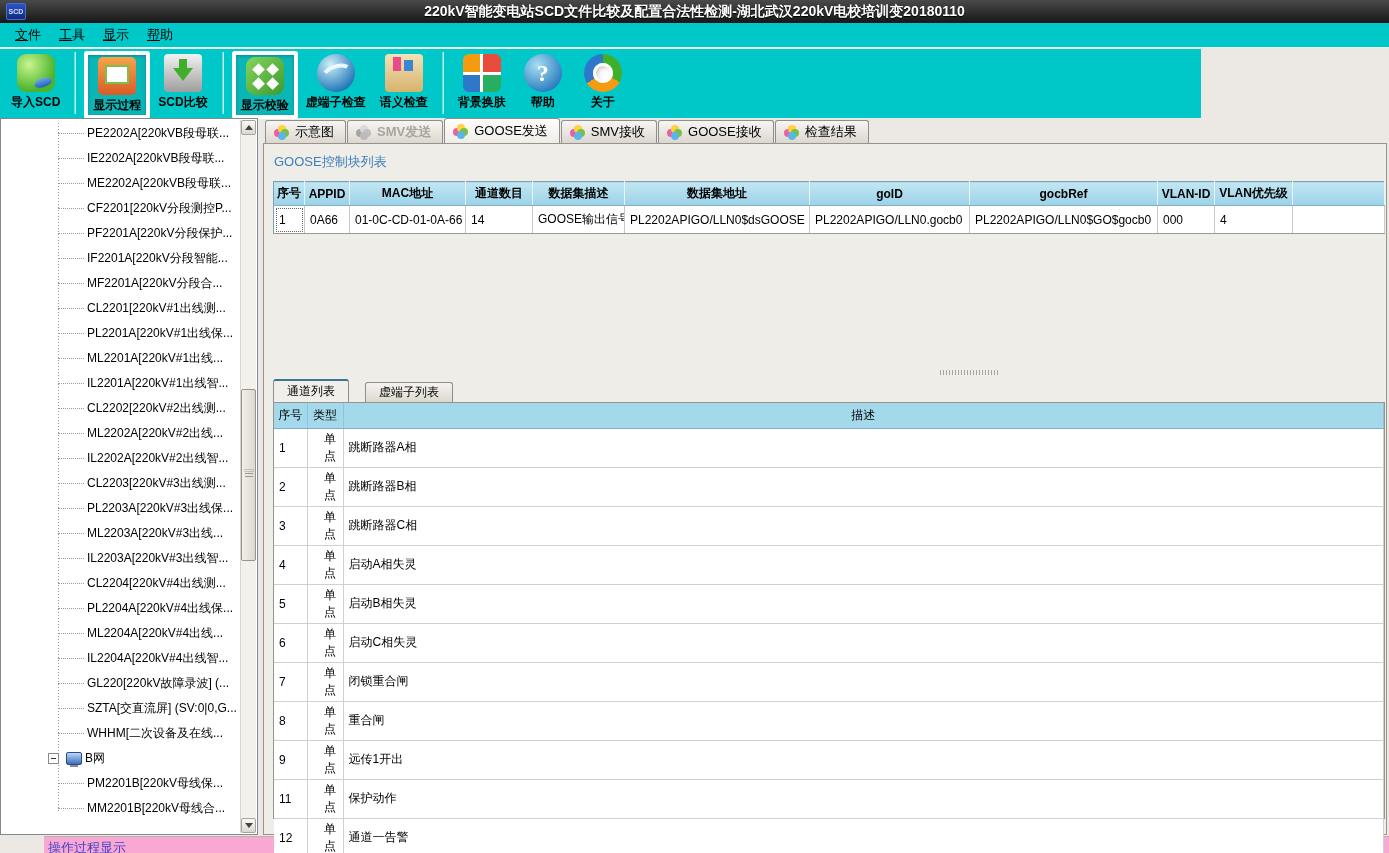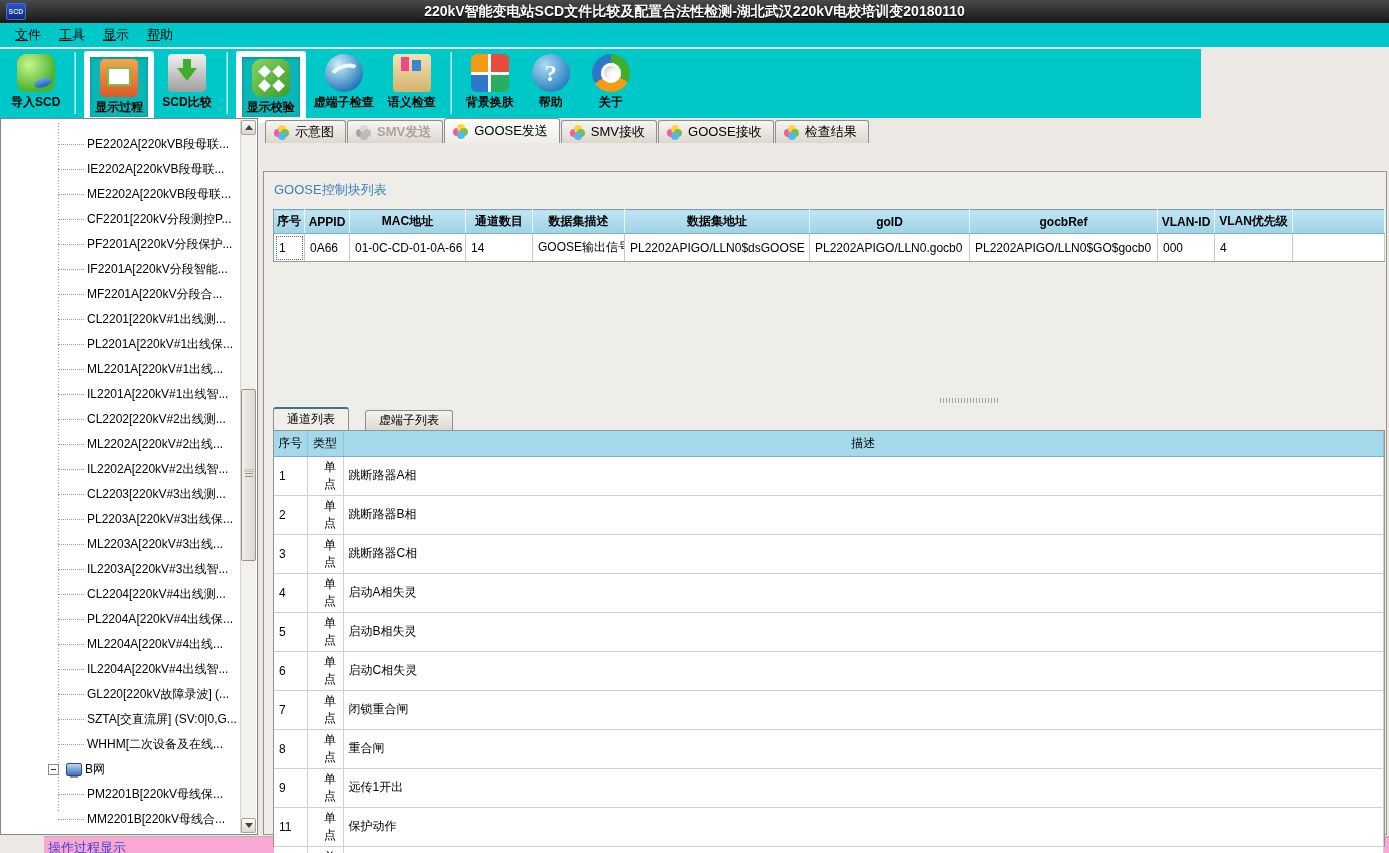--- a/index.html
+++ b/index.html
@@ -42,21 +42,21 @@
   
   .toolbar {
     position:absolute; left:0; top:49px; width:1201px; height:69px;
     background:#00c8c8; display:flex; align-items:flex-start; padding:2px 0 0 4px;
   }
   .tb-btn {
     min-width:58px; padding:2px 5px 1px; margin:0 1px;
     border:1px solid transparent; border-radius:3px;
     display:flex; flex-direction:column; align-items:center;
   }
-  .tb-btn.pressed { background:#0ab6b6; border:6px solid #ffffff; box-shadow: inset 0 1px 3px rgba(0,60,60,.35); }
+  .tb-btn.pressed { background:#0ab6b6; border:4px solid #ffffff; box-shadow: inset 0 1px 3px rgba(0,60,60,.35); }
   .tb-label { font-size:12px; font-weight:bold; margin-top:2px; white-space:nowrap; }
   .tb-sep { width:2px; height:62px; margin:1px 7px 0; border-left:1px solid #67dede; border-right:1px solid #bff2f2; }
   .tb-icon { width:38px; height:38px; position:relative; display:block; }
 
   .ic-import-scd-icon { background: radial-gradient(circle at 32% 28%, #c8f58e, #4cb32c 70%); border-radius:9px; }
   .ic-import-scd-icon::after { content:''; position:absolute; right:3px; bottom:5px; width:18px; height:9px; background:linear-gradient(#6fa8e8,#1f5fc0); border-radius:50% 50% 50% 50%/60% 60% 40% 40%; transform:rotate(-18deg); }
   .ic-display-process-icon { background: linear-gradient(#f5a54a,#d95b28); border-radius:5px; }
   .ic-display-process-icon::after { content:''; position:absolute; left:7px; top:8px; width:20px; height:15px; background:#fff; border:2px solid #7ac14c; }
   .ic-scd-compare-icon { background: linear-gradient(#f2f2f2,#9e9e9e); border-radius:4px; }
   .ic-scd-compare-icon::before { content:''; position:absolute; left:15px; top:5px; width:8px; height:10px; background:#3fae2a; }
@@ -74,21 +74,21 @@
   .ic-help-icon::after { content:'?'; position:absolute; inset:0; display:flex; align-items:center; justify-content:center; color:#fff; font-size:24px; font-weight:bold; font-family:"Liberation Serif","DejaVu Serif",serif; }
   .ic-about-icon { border-radius:50%; background: conic-gradient(#3fae2a 0 33%, #f39c12 0 66%, #2d78c8 0); }
   .ic-about-icon::after { content:''; position:absolute; inset:9px; background:#fff; border-radius:50%; box-shadow: inset 0 0 0 3px #fdfdfd, inset 3px 3px 6px #bbb; }
 
   
   .tree-panel {
     position:absolute; left:0; top:118px; width:258px; height:717px;
     background:#fff; border:1px solid #828790;
   }
   .tree-vline { position:absolute; left:57px; top:4px; width:1px; height:690px; background: repeating-linear-gradient(180deg,#9a9a9a 0 1px, transparent 1px 3px); z-index:0; }
-  .tree-viewport { position:absolute; left:1px; top:1px; right:18px; bottom:0; overflow:hidden; padding-top:1px;margin-top:11px; }
+  .tree-viewport { position:absolute; left:1px; top:1px; right:18px; bottom:0; overflow:hidden; padding-top:1px; }
   .tree-row { position:relative; z-index:1; height:25px; display:flex; align-items:center; font-size:12px; white-space:nowrap; cursor:default; }
   .tree-row .stub { width:26px; height:1px; border-top:1px dotted #9a9a9a; margin-left:56px; flex:none; }
   .tree-row .tree-label { margin-left:3px; }
   .tree-row.selected { background:#9c9383; color:#fff; }
   .tree-row.branch .expand-box { width:11px; height:11px; margin-left:46px; border:1px solid #8a8a8a; background:#fff; position:relative; flex:none; }
   .tree-row.branch .expand-box::after { content:''; position:absolute; left:2px; top:4px; width:5px; height:1px; background:#333; }
   .computer-icon { width:16px; height:13px; margin-left:7px; position:relative; background:linear-gradient(#bcd8f5,#3a6fc0); border:1px solid #2a4a8a; border-radius:2px; flex:none; }
   .computer-icon::after { content:''; position:absolute; left:3px; bottom:-3px; width:8px; height:2px; background:#8a8a8a; }
 
   
@@ -110,21 +110,21 @@
   .tab.active { height:25px; background:linear-gradient(#fdfdfc,#f0ede7); position:relative; z-index:4; }
   .tab.disabled { color:#a9a59d;font-weight:bold; }
   .tab.disabled .pinwheel { filter:grayscale(1) opacity(.65); }
   .pinwheel { position:relative; width:15px; height:15px; margin-right:6px; flex:none; }
   .pinwheel i { position:absolute; width:8px; height:8px; border-radius:50%; }
   .pinwheel .p1 { left:0; top:4px; background:#ef5fa0; }
   .pinwheel .p2 { left:4px; top:0; background:#ffd23e; }
   .pinwheel .p3 { right:0; top:4px; background:#7ac143; }
   .pinwheel .p4 { left:4px; bottom:0; background:#58b7e6; }
 
-  .panel-body { position:absolute; left:0; top:25px; right:0; bottom:0; border:1px solid #98948c; background:#efede8;margin-top:28px; }
+  .panel-body { position:absolute; left:0; top:25px; right:0; bottom:0; border:1px solid #98948c; background:#efede8; }
   .goose-label { position:absolute; left:10px; top:9px; font-size:13px; color:#3d7ebd; }
 
   table { border-collapse:collapse; table-layout:fixed; }
   .goose-table { position:absolute; left:9px; top:37px; width:1112px; border:1px solid #7f9fb2; background:#fff; }
   .goose-table th { height:24px; background:linear-gradient(#c2e6f2,#9cd2e7); font-size:12px; font-weight:bold; text-align:center; border-right:1px solid #e6f5fa; border-bottom:1px solid #7fb0c8; white-space:nowrap; overflow:hidden; }
   .goose-table td { height:28px; background:#fff; font-size:12px; padding:2px 5px; border-right:1px solid #c8c8c8; border-bottom:1px solid #9a9a9a; white-space:nowrap; overflow:hidden; }
   .focus-cell { outline:1px dotted #666; outline-offset:-3px; }
 
   .splitter { position:absolute; left:676px; top:226px; width:58px; height:5px; background: repeating-linear-gradient(90deg,#a9a49a 0 1px, transparent 1px 3px); }
 

